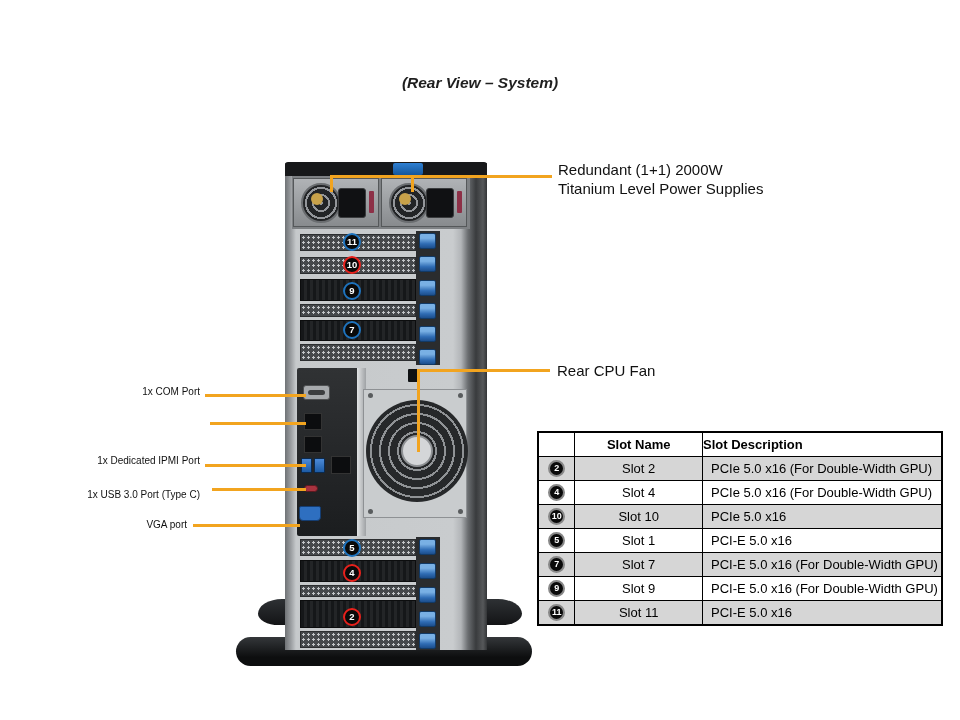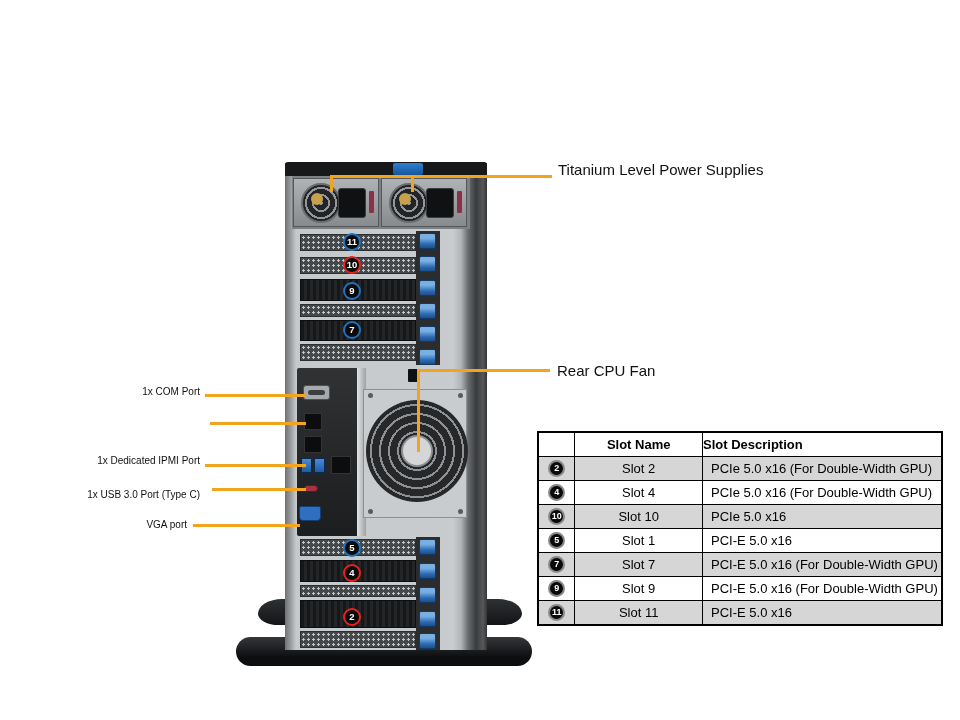--- a/index.html
+++ b/index.html
@@ -114,20 +114,21 @@
   .legend{position:absolute;left:537px;top:626px;width:406px;text-align:right;font-size:10.5px;
           font-weight:bold;color:#1a1a1a;}
   .legend .sw{display:inline-block;width:15px;height:12px;vertical-align:-2px;margin:0 6px 0 4px;}
   .sw1{background:#e8211c;} .sw2{background:#1b75bc;margin-right:0 !important;}
 </style>
 </head>
 <body>
 
 <div class="scene">
 
+  <div class="title">(Rear View – System)</div>
 
   <div class="abs foot l"></div>
   <div class="abs foot r"></div>
   <div class="abs base"></div>
 
   <div class="abs body"></div>
   <div class="abs bezel"></div>
   <div class="abs clip"></div>
 
   <div class="abs psu-row"></div>
@@ -210,20 +211,21 @@
   <div class="abs line" style="left:205px;top:464px;width:101px;height:3px;"></div>
   <div class="abs line" style="left:212px;top:488px;width:94px;height:3px;"></div>
   <div class="abs line" style="left:193px;top:524px;width:107px;height:3px;"></div>
 
   <div class="llabel" style="right:760px;top:386px;">1x COM Port</div>
   <div class="llabel" style="right:760px;top:455px;">1x Dedicated IPMI Port</div>
   <div class="llabel" style="right:760px;top:489px;">1x USB 3.0 Port (Type C)</div>
   <div class="llabel" style="right:773px;top:519px;">VGA port</div>
 
   <div class="rlabel" style="left:558px;top:160px;">
+    <div>Redundant (1+1) 2000W</div>
     <div>Titanium Level Power Supplies</div>
   </div>
   <div class="rlabel" style="left:557px;top:361px;">Rear CPU Fan</div>
 
   <table class="slot-table">
     <tbody>
         <tr>
       <th class="col-badge"></th>
       <th class="col-name">Slot Name</th>
       <th class="col-desc" style="text-align:left;padding-left:0 !important;">Slot Description</th>

